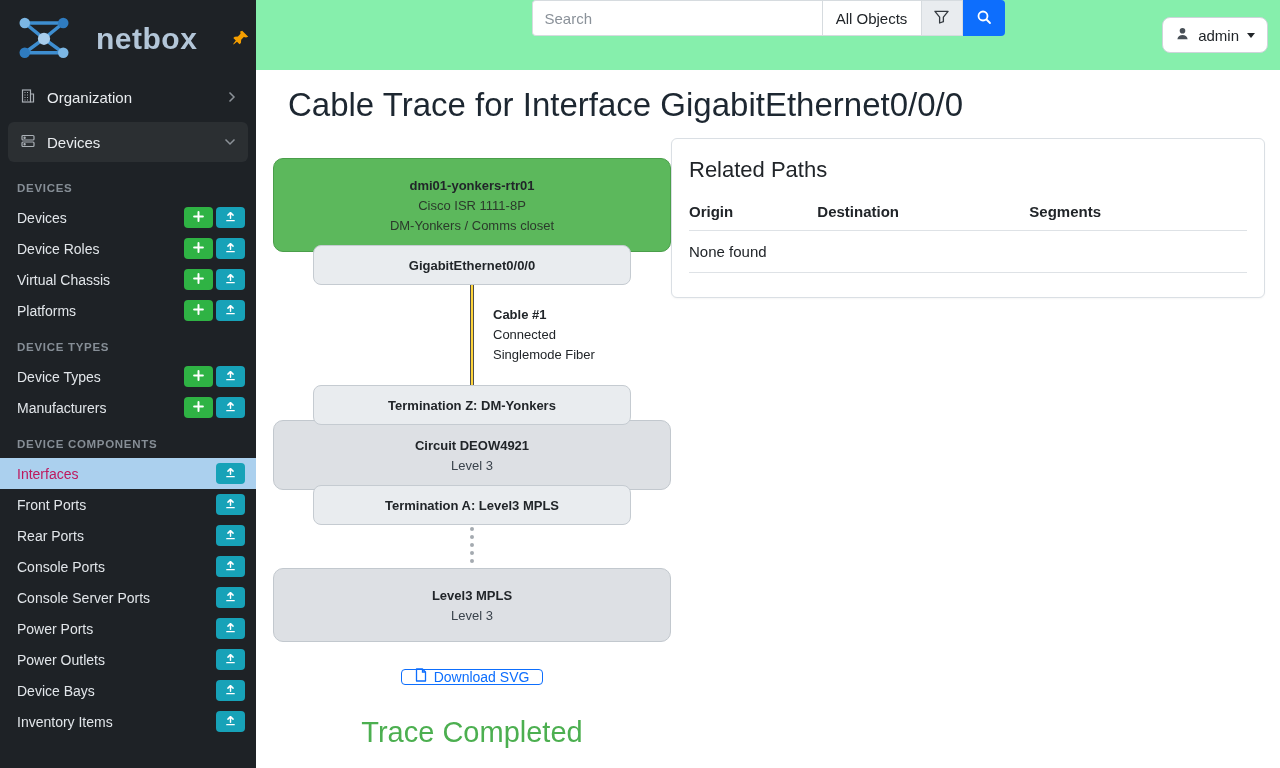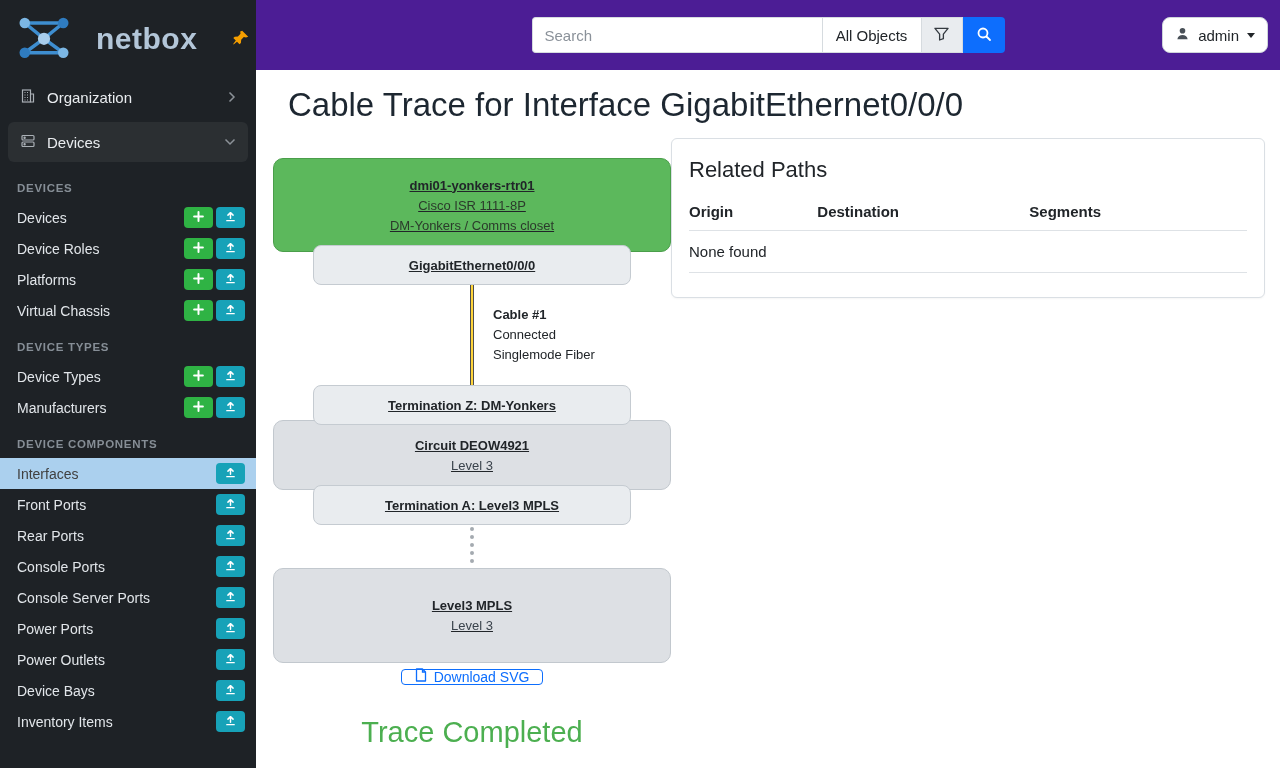--- a/index.html
+++ b/index.html
@@ -22,62 +22,62 @@
   .logo-row{display:flex;align-items:center;padding:12px 14px 6px 16px;height:72px;}
   .logo-text{font-size:30px;font-weight:700;color:#b3c6d8;margin-left:24px;letter-spacing:.5px;}
   .pin-btn{margin-left:34px;background:none;border:none;cursor:pointer;padding:2px;}
   .menu-item{height:40px;margin:5px 8px;border-radius:6px;display:flex;align-items:center;gap:11px;
     padding:0 12px;font-size:15px;color:#e9ecef;cursor:pointer;}
   .menu-item.active{background:rgba(255,255,255,.06);}
   .menu-chevron{margin-left:auto;display:flex;align-items:center;}
   .nav-section-title{padding:15px 17px 8px;font-size:11.5px;font-weight:700;letter-spacing:.7px;color:#868e96;}
   .nav-row{height:31px;display:flex;align-items:center;padding-left:17px;padding-right:11px;
     font-size:14px;color:#e2e6ea;cursor:pointer;}
-  .nav-row.active{background:var(--sidebar-active-bg);color:#404040;}
+  .nav-row.active{background:var(--sidebar-active-bg);color:#be185d;}
   .row-btns{margin-left:auto;display:flex;gap:3px;}
   .mini-btn{width:29px;height:21px;border:none;border-radius:4px;display:flex;align-items:center;
     justify-content:center;cursor:pointer;padding:0;}
   .mini-btn.add{background:var(--green-btn);}
   .mini-btn.imp{background:var(--teal-btn);}
   
   .main{margin-left:256px;}
-  .topbar{height:70px;display:flex;align-items:center;position:relative;background:#4c1d95;}
+  .topbar{height:70px;display:flex;position:relative;background:#86efac;}
   .search-group{display:flex;margin:0 auto;height:36px;}
   .search-input{width:290px;padding:0 12px;border:1px solid #d6dbdf;border-right:none;
     border-radius:4px 0 0 4px;font-size:15px;color:#212529;outline:none;}
   .search-input::placeholder{color:#8a9199;}
   .scope-select{width:100px;border:1px solid #d6dbdf;display:flex;align-items:center;justify-content:center;
     font-size:15px;background:#fff;cursor:pointer;}
   .filter-btn{width:41px;background:#e9ecef;border:1px solid #d6dbdf;border-left:none;display:flex;
     align-items:center;justify-content:center;cursor:pointer;}
   .search-btn{width:42px;background:var(--accent);border:none;border-radius:0 4px 4px 0;display:flex;
     align-items:center;justify-content:center;cursor:pointer;}
   .user-menu{position:absolute;right:12px;top:17px;height:36px;border:1px solid #ced4da;border-radius:8px;
     display:flex;align-items:center;gap:8px;padding:0 12px;font-size:15px;background:#fff;cursor:pointer;}
   .caret-down{width:0;height:0;border-left:4.5px solid transparent;border-right:4.5px solid transparent;
     border-top:5px solid #212529;}
   
   .page-title{margin:16px 0 0 32px;font-size:33px;font-weight:400;color:#1d2731;}
   .content-row{display:flex;align-items:flex-start;margin-top:14px;padding:0 15px 0 17px;}
   .trace-col{width:398px;flex-shrink:0;}
   .trace-canvas{position:relative;height:484px;margin-top:20px;}
   .tnode{position:absolute;display:flex;flex-direction:column;align-items:center;justify-content:center;
-    text-align:center;font-size:13px;line-height:19px;text-decoration:underline;}
+    text-align:center;font-size:13px;line-height:19px;}
   .node-dev{top:0;left:0;right:0;height:94px;background:var(--node-green);border:1px solid #4a9e4a;
     border-radius:10px;gap:1px;z-index:1;}
   .node-name{font-weight:700;}
   .node-sub{color:#2b3a2b;}
   .slim-box{left:40px;right:40px;height:40px;background:#e9ecef;border:1px solid #c5cbd1;border-radius:8px;
     font-weight:700;z-index:2;}
   .node-iface{top:87px;}
   .node-termz{top:227px;}
   .node-terma{top:327px;}
   .wide-box{left:0;right:0;background:#dde0e4;border:1px solid #c2c8ce;border-radius:10px;gap:1px;z-index:1;}
   .node-circuit{top:262px;height:70px;}
-  .node-far{top:410px;height:95px;}
+  .node-far{top:410px;height:74px;}
   .wide-box .node-sub{color:#3a434c;}
   .cable-line{position:absolute;top:127px;left:50%;transform:translateX(-50%);width:4px;height:100px;
     background:var(--cable-yellow);border-left:1px solid #4d4d4d;border-right:1px solid #4d4d4d;}
   .cable-info{position:absolute;top:147px;left:220px;font-size:13px;line-height:20px;text-align:left;}
   .cable-name{font-weight:700;}
   .dots{position:absolute;top:369px;left:50%;transform:translateX(-50%);height:36px;
     border-left:4px dotted #a4aab0;}
   .download-wrap{text-align:center;margin-top:26px;}
   .download-btn{display:inline-flex;align-items:center;gap:7px;border:1px solid var(--accent);
     color:var(--accent);background:#fff;border-radius:4px;height:16px;padding:0 13px;font-size:14px;cursor:pointer;}
@@ -181,37 +181,37 @@
         </button>
       <button class="mini-btn imp">
           <span><svg width="11" height="11" viewBox="0 0 12 12">
               <path d="M6 8V2M3.2 4.5 6 1.8l2.8 2.7" stroke="#fff" stroke-width="1.6" fill="none" stroke-linecap="round" stroke-linejoin="round"></path>
               <path d="M2 10.5h8" stroke="#fff" stroke-width="1.6" stroke-linecap="round"></path>
             </svg></span>
         </button>
     </span>
   </div>
   <div class="nav-row">
+    <span>Virtual Chassis</span>
+    <span class="row-btns">
+      <button class="mini-btn add">
+          <span><svg width="11" height="11" viewBox="0 0 10 10">
+              <path d="M5 1v8M1 5h8" stroke="#fff" stroke-width="1.8" stroke-linecap="round"></path>
+            </svg></span>
+        </button>
+      <button class="mini-btn imp">
+          <span><svg width="11" height="11" viewBox="0 0 12 12">
+              <path d="M6 8V2M3.2 4.5 6 1.8l2.8 2.7" stroke="#fff" stroke-width="1.6" fill="none" stroke-linecap="round" stroke-linejoin="round"></path>
+              <path d="M2 10.5h8" stroke="#fff" stroke-width="1.6" stroke-linecap="round"></path>
+            </svg></span>
+        </button>
+    </span>
+  </div>
+  <div class="nav-row">
     <span>Platforms</span>
-    <span class="row-btns">
-      <button class="mini-btn add">
-          <span><svg width="11" height="11" viewBox="0 0 10 10">
-              <path d="M5 1v8M1 5h8" stroke="#fff" stroke-width="1.8" stroke-linecap="round"></path>
-            </svg></span>
-        </button>
-      <button class="mini-btn imp">
-          <span><svg width="11" height="11" viewBox="0 0 12 12">
-              <path d="M6 8V2M3.2 4.5 6 1.8l2.8 2.7" stroke="#fff" stroke-width="1.6" fill="none" stroke-linecap="round" stroke-linejoin="round"></path>
-              <path d="M2 10.5h8" stroke="#fff" stroke-width="1.6" stroke-linecap="round"></path>
-            </svg></span>
-        </button>
-    </span>
-  </div>
-  <div class="nav-row">
-    <span>Virtual Chassis</span>
     <span class="row-btns">
       <button class="mini-btn add">
           <span><svg width="11" height="11" viewBox="0 0 10 10">
               <path d="M5 1v8M1 5h8" stroke="#fff" stroke-width="1.8" stroke-linecap="round"></path>
             </svg></span>
         </button>
       <button class="mini-btn imp">
           <span><svg width="11" height="11" viewBox="0 0 12 12">
               <path d="M6 8V2M3.2 4.5 6 1.8l2.8 2.7" stroke="#fff" stroke-width="1.6" fill="none" stroke-linecap="round" stroke-linejoin="round"></path>
               <path d="M2 10.5h8" stroke="#fff" stroke-width="1.6" stroke-linecap="round"></path>

